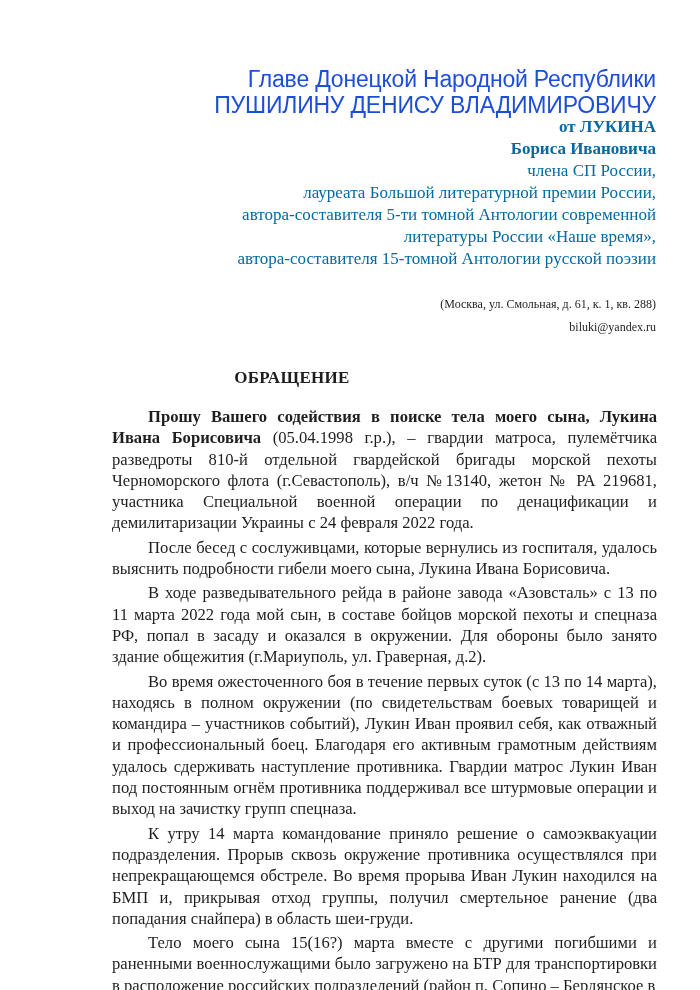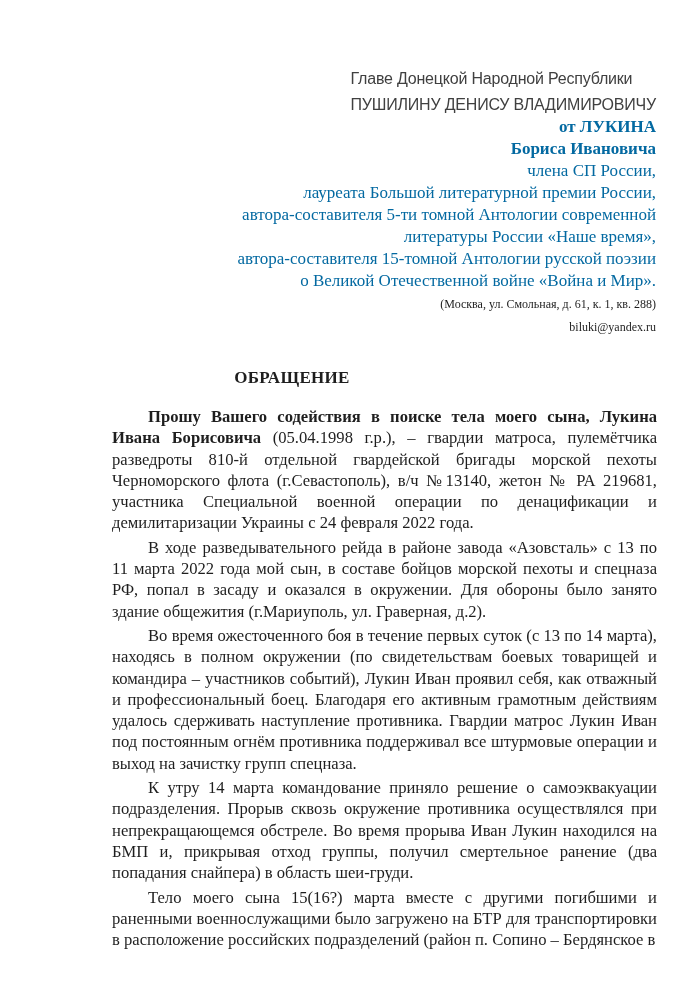--- a/index.html
+++ b/index.html
@@ -16,25 +16,25 @@
     }
     .page {
       position: absolute;
       left: 0; top: 0;
       width: 700px; height: 990px;
     }
     .addressee {
       position: absolute;
       right: 44px;
       top: 66px;
-      text-align: left;
+      text-align: right;
       font-family: "Liberation Sans", sans-serif;
-      font-size: 16px;
+      font-size: 23px;
       line-height: 26px;
-      color: #404040;
+      color: #1d4ed8;
       letter-spacing: -0.2px;
     }
     .sender {
       position: absolute;
       right: 44px;
       top: 116px;
       text-align: right;
       font-family: "Liberation Serif", serif;
       font-size: 17px;
       line-height: 22px;
@@ -90,31 +90,31 @@
   </div>
 
   <div class="sender">
     <span class="line bold">от ЛУКИНА</span>
     <span class="line bold">Бориса Ивановича</span>
     <span class="line">члена СП России,</span>
     <span class="line">лауреата Большой литературной премии России,</span>
     <span class="line">автора-составителя 5-ти томной Антологии современной</span>
     <span class="line">литературы России «Наше время»,</span>
     <span class="line">автора-составителя 15-томной Антологии русской поэзии</span>
-    <span class="line">о Великой Отечественной войне «Война и Мир».</span>
   </div>
 
   <div class="contacts">
     <span class="line">(Москва, ул. Смольная, д. 61, к. 1, кв. 288)</span>
     <span class="line">biluki@yandex.ru</span>
   </div>
 
   <div class="doc-title">ОБРАЩЕНИЕ</div>
 
   <div class="body-text">
     <p><span class="bold">Прошу Вашего содействия в поиске тела моего сына, Лукина Ивана Борисовича</span><span> (05.04.1998 г.р.), – гвардии матроса, пулемётчика разведроты 810-й отдельной гвардейской бригады морской пехоты Черноморского флота (г.Севастополь), в/ч №13140, жетон № РА 219681, участника Специальной военной операции по денацификации и демилитаризации Украины с 24 февраля 2022 года.</span></p>
+    <p><span>После бесед с сослуживцами, которые вернулись из госпиталя, удалось выяснить подробности гибели моего сына, Лукина Ивана Борисовича.</span></p>
     <p><span>В ходе разведывательного рейда в районе завода «Азовсталь» с 13 по 11 марта 2022 года мой сын, в составе бойцов морской пехоты и спецназа РФ, попал в засаду и оказался в окружении. Для обороны было занято здание общежития (г.Мариуполь, ул. Граверная, д.2).</span></p>
     <p><span>Во время ожесточенного боя в течение первых суток (с 13 по 14 марта), находясь в полном окружении (по свидетельствам боевых товарищей и командира – участников событий), Лукин Иван проявил себя, как отважный и профессиональный боец. Благодаря его активным грамотным действиям удалось сдерживать наступление противника. Гвардии матрос Лукин Иван под постоянным огнём противника поддерживал все штурмовые операции и выход на зачистку групп спецназа.</span></p>
     <p><span>К утру 14 марта командование приняло решение о самоэквакуации подразделения. Прорыв сквозь окружение противника осуществлялся при непрекращающемся обстреле. Во время прорыва Иван Лукин находился на БМП и, прикрывая отход группы, получил смертельное ранение (два попадания снайпера) в область шеи-груди.</span></p>
     <p><span>Тело моего сына 15(16?) марта вместе с другими погибшими и раненными военнослужащими было загружено на БТР для транспортировки в расположение российских подразделений (район п. Сопино – Бердянское в</span></p>
   </div>
 
 </div>
 
 </body></html>

